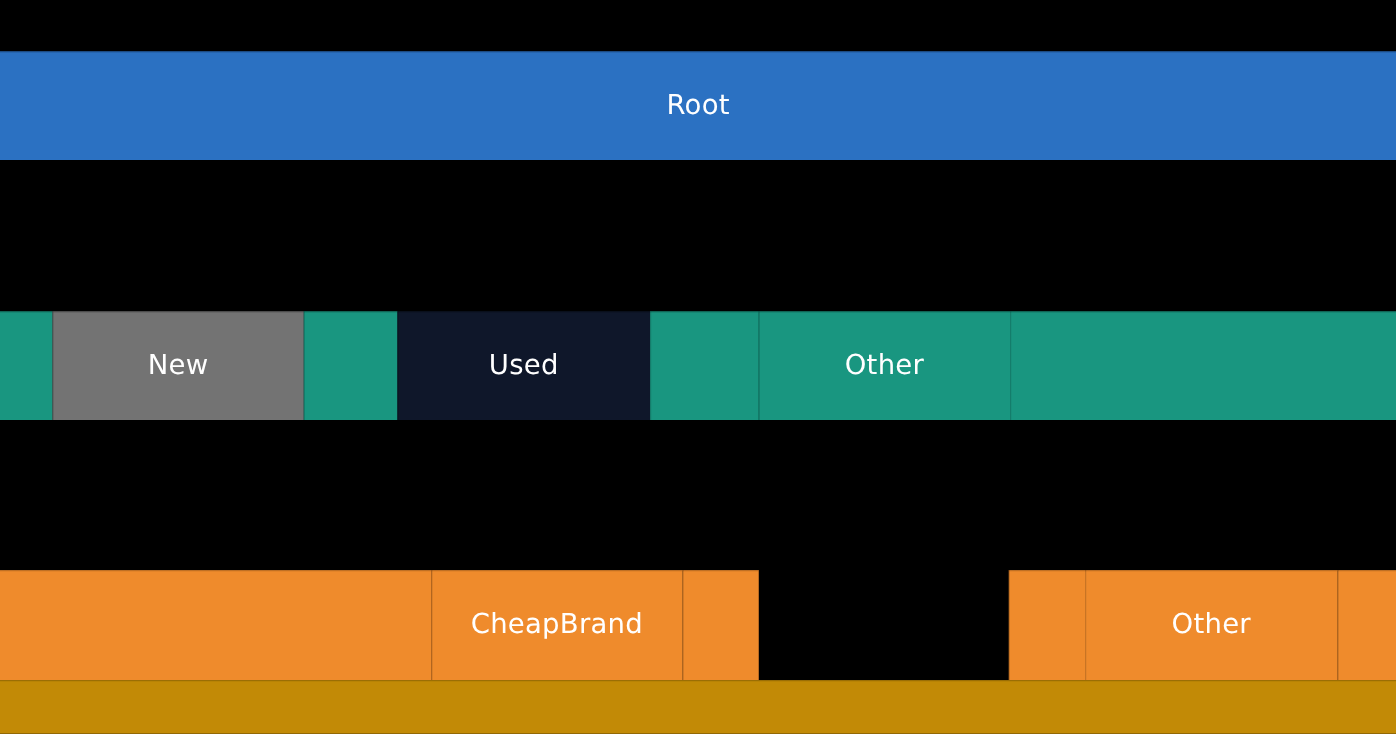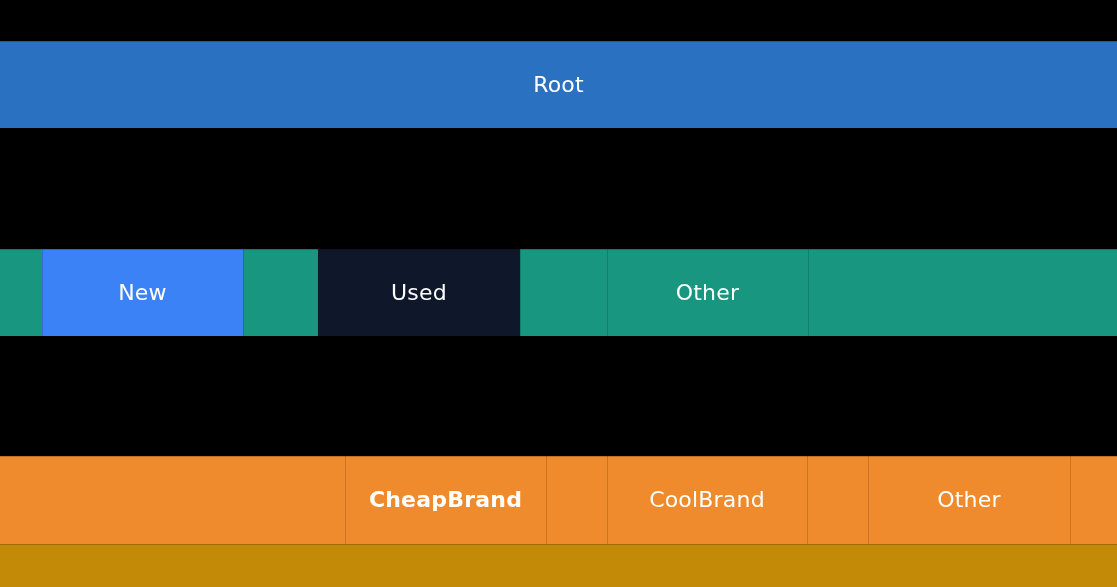--- a/index.html
+++ b/index.html
@@ -75,42 +75,39 @@
 
 <div id="chart-root" style="background: rgb(0, 0, 0); width: 1117px; height: 587px;">
 
 <div class="level-row" style="top: 41px; height: 87px;">
       <div class="node seam-top" style="left: 0px; width: 1117px; background: rgb(43, 113, 194);">
         <span class="node-label" style="color: rgb(255, 255, 255);">Root</span>
       </div>
     </div>
     <div class="level-row" style="top: 249px; height: 87px;">
       <div class="node seam-top" style="left: 0px; width: 42px; background: rgb(25, 150, 128);"></div>
-      <div class="node seam-left seam-top" style="left: 42px; width: 201px; background: #3b82f6;">
+      <div class="node seam-left seam-top" style="left: 42px; width: 201px; background: #737373;">
         <span class="node-label" style="color: rgb(255, 255, 255);">New</span>
       </div>
       <div class="node seam-left seam-top" style="left: 243px; width: 75px; background: rgb(25, 150, 128);"></div>
       <div class="node seam-left seam-top" style="left: 318px; width: 202px; background: #0f172a;">
         <span class="node-label" style="color: rgb(255, 255, 255);">Used</span>
       </div>
       <div class="node seam-left seam-top" style="left: 520px; width: 87px; background: rgb(25, 150, 128);"></div>
       <div class="node seam-left seam-top" style="left: 607px; width: 201px; background: rgb(25, 150, 128);">
         <span class="node-label" style="color: rgb(255, 255, 255);">Other</span>
       </div>
       <div class="node seam-left seam-top" style="left: 808px; width: 309px; background: rgb(25, 150, 128);"></div>
     </div>
     <div class="level-row" style="top: 456px; height: 88px;">
       <div class="node seam-top" style="left: 0px; width: 345px; background: rgb(239, 139, 44);"></div>
       <div class="node seam-left seam-top" style="left: 345px; width: 201px; background: rgb(239, 139, 44);">
-        <span class="node-label" style="color: rgb(255, 255, 255); font-weight: bold;">CheapBrand</span>
+        <span class="node-label" style="color: rgb(255, 255, 255);">CheapBrand</span>
       </div>
       <div class="node seam-left seam-top" style="left: 546px; width: 61px; background: rgb(239, 139, 44);"></div>
-      <div class="node seam-left seam-top" style="left: 607px; width: 200px; background: rgb(239, 139, 44);">
-        <span class="node-label" style="color: rgb(255, 255, 255);">CoolBrand</span>
-      </div>
       <div class="node seam-left seam-top" style="left: 807px; width: 61px; background: rgb(239, 139, 44);"></div>
       <div class="node seam-left seam-top" style="left: 868px; width: 202px; background: rgb(239, 139, 44);">
         <span class="node-label" style="color: rgb(255, 255, 255);">Other</span>
       </div>
       <div class="node seam-left seam-top" style="left: 1070px; width: 47px; background: rgb(239, 139, 44);"></div>
     </div>
     <div class="level-row" style="top: 544px; height: 43px;">
       <div class="node seam-top" style="left: 0px; width: 1117px; background: rgb(194, 138, 6);"></div>
     </div>
   </div>

